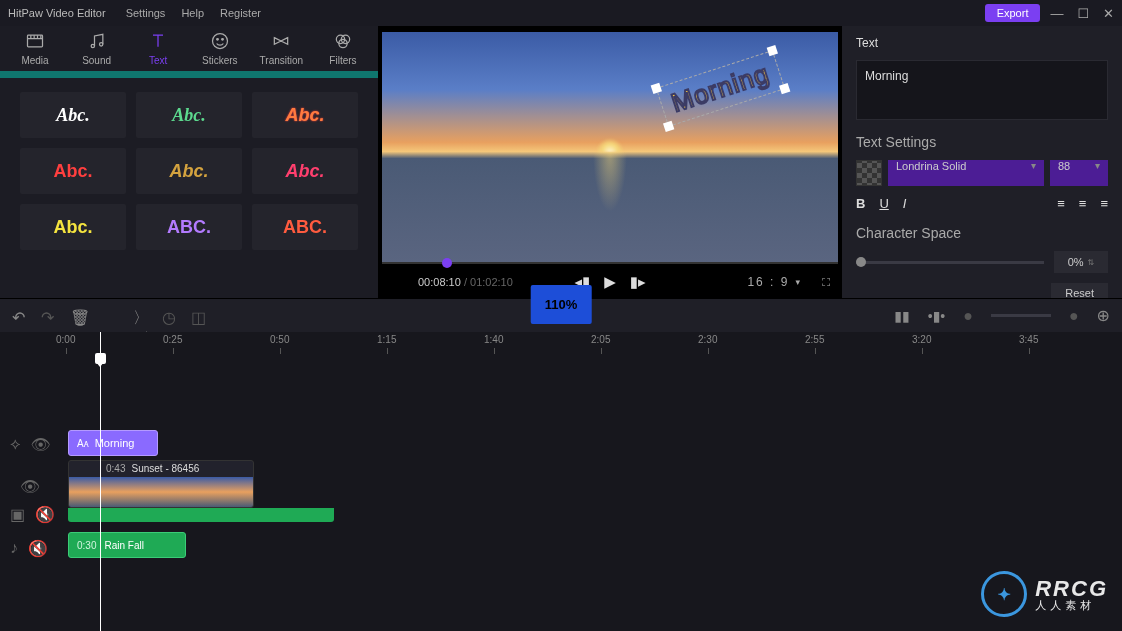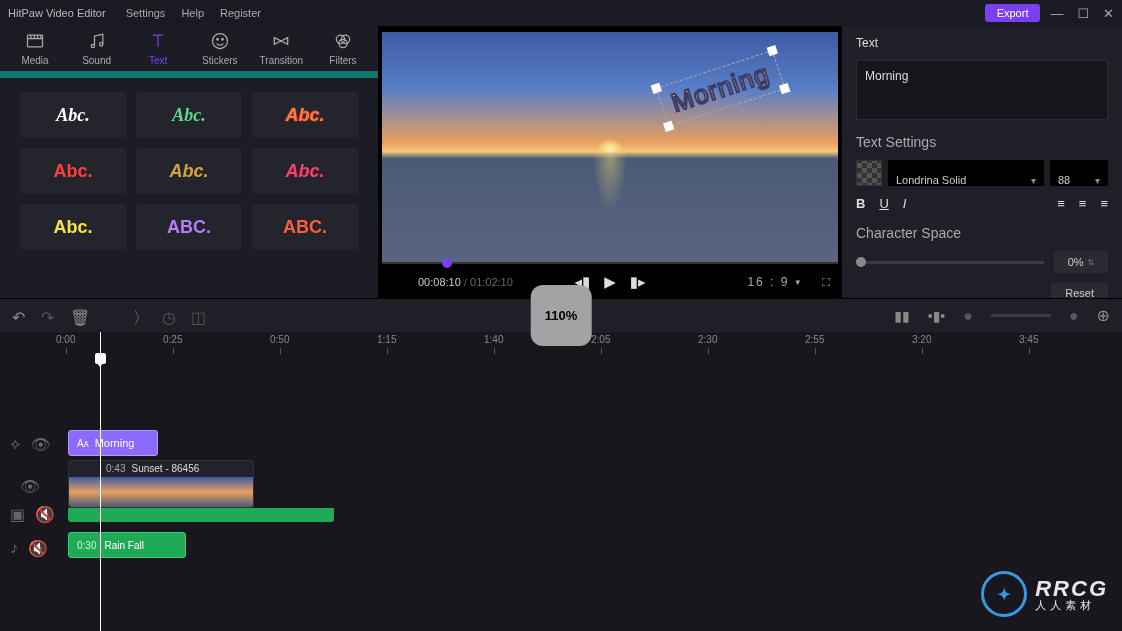--- a/index.html
+++ b/index.html
@@ -62,37 +62,37 @@
   .aspect { position:absolute; right:40px; display:flex; align-items:center; gap:6px; font-size:12px; letter-spacing:2px; }
   .fullscreen { position:absolute; right:12px; }
 
   
   .right-panel { width: 280px; background: #1f1f27; padding: 10px 14px; display: flex; flex-direction: column; gap: 10px; }
   .right-panel h3 { font-size: 12px; color: #ddd; font-weight: normal; }
   .text-input { background: #15151b; border: 1px solid #2a2a32; min-height: 60px; padding: 8px; font-size: 12px; color: #ddd; }
   .section-label { font-size: 14px; color: #aaa; margin-top:4px; }
   .font-row { display: flex; gap: 6px; }
   .swatch { width: 26px; height: 26px; background: repeating-conic-gradient(#555 0 25%, #333 0 50%) 0/10px 10px; border:1px solid #333; cursor:pointer; }
-  .dropdown { flex:1; background: #000000; height: 26px; display: flex; align-items: flex-end; padding: 0 8px; font-size: 11px; color: #ccc; cursor: pointer; position: relative; }
+  .dropdown { flex:1; background: #4c1d95; height: 26px; display: flex; align-items: flex-start; padding: 0 8px; font-size: 11px; color: #ccc; cursor: pointer; position: relative; }
   .dropdown.small { flex:0 0 58px; }
   .dropdown .caret { margin-left: auto; font-size: 10px; color: #888; }
   .format-row { display: flex; gap: 14px; font-size: 13px; color:#ddd; align-items:center; }
   .format-row .grp { display:flex; gap:14px; }
   .format-row .spacer { flex:1; }
   .format-row span { cursor:pointer; }
   .slider-row { display: flex; align-items: center; gap: 10px; }
   .slider { flex: 1; height: 3px; background: #3a3a44; position: relative; }
   .slider .thumb { position:absolute; left:0; top:-4px; width:10px; height:10px; background:#888; border-radius:50%; }
   .pct-box { width: 54px; height: 22px; background: #2a2a32; font-size: 11px; display:flex; align-items:center; justify-content:center; gap:4px; }
   .reset-btn { align-self:flex-end; background:#2a2a32; padding:4px 14px; font-size:11px; color:#ccc; cursor:pointer; margin-top:auto; }
 
   
   .tl-toolbar { height: 34px; background: #1f1f27; border-top:1px solid #000; display:flex; align-items:center; padding:0 12px; gap:14px; color:#888; position:relative; }
   .tl-toolbar svg, .tl-toolbar span.ico { width:15px; height:15px; cursor:pointer; }
-  .zoom-bubble { position:absolute; left:50%; transform:translateX(-50%); top:-14px; background:#a3a3a3; color:#000; font-size:13px; font-weight:600; padding:23px 14px; border-radius:12px; z-index:10; }
+  .zoom-bubble { position:absolute; left:50%; transform:translateX(-50%); top:-14px; background:#1d4ed8; color:#000; font-size:13px; font-weight:600; padding:12px 14px; border-radius:2px; z-index:10; }
   .tl-right { margin-left:auto; display:flex; gap:18px; align-items:center; }
 
   
   .timeline { flex:1; background:#17171d; position:relative; height: 299px; overflow:hidden; }
   .ruler { height:24px; position:relative; color:#888; font-size:10px; }
   .ruler .tick { position:absolute; top:2px; }
   .ruler .tick::before { content:''; position:absolute; left:50%; top:14px; width:1px; height:6px; background:#555; }
   .playhead { position:absolute; top:0; bottom:0; width:1px; background:#fff; left:100px; z-index:5; }
   .playhead::before { content:''; position:absolute; top:21px; left:-5px; width:11px; height:11px; background:#fff; border-radius:2px; }
   .playhead::after { content:''; position:absolute; top:30px; left:-4px; border-left:4.5px solid transparent; border-right:4.5px solid transparent; border-top:5px solid #fff; }

